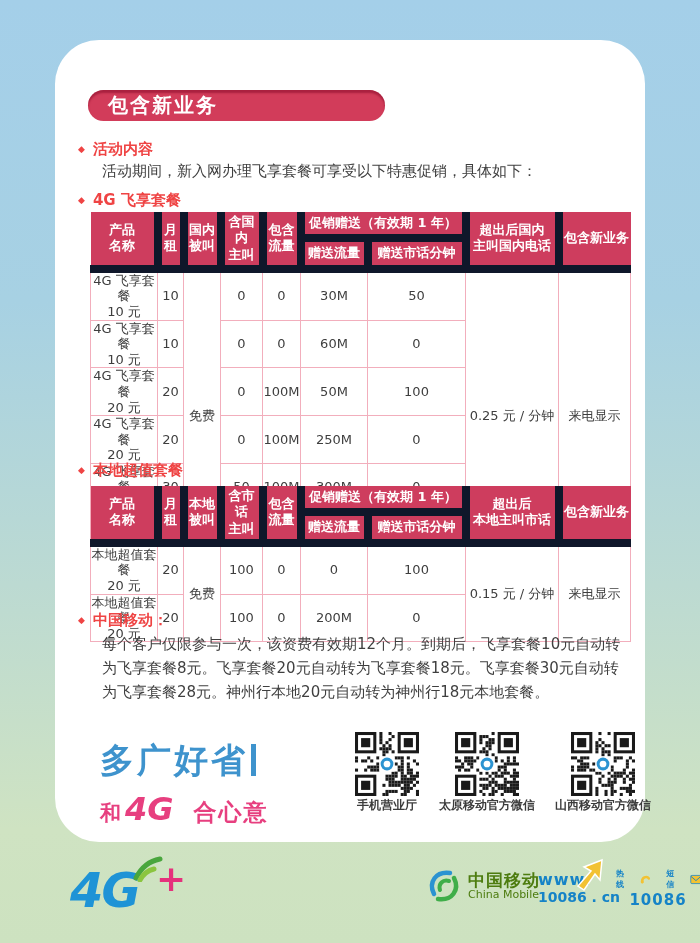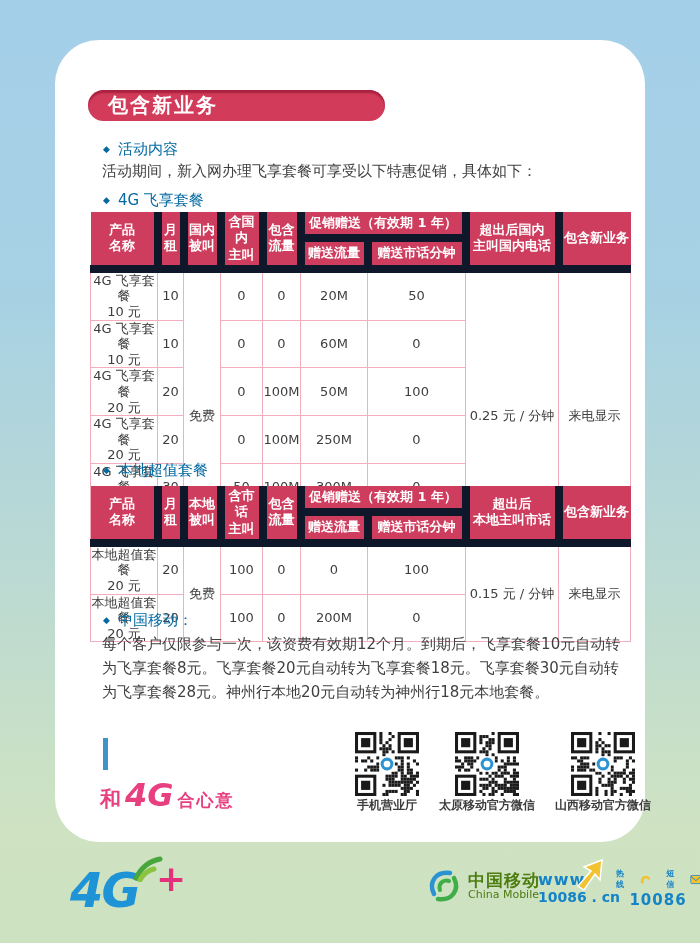--- a/index.html
+++ b/index.html
@@ -12,21 +12,21 @@
   .card { position:absolute; left:55px; top:40px; width:590px; height:802px;
           background:#fff; border-radius:44px; }
 
   
   .banner { position:absolute; left:33px; top:50px; width:297px; height:31px;
             background:#d23c5a; border-radius:16px; color:#fff; font-size:20px; font-weight:bold;
             line-height:31px; padding-left:20px; letter-spacing:2px;
             box-shadow:inset 0 3px 2px rgba(130,5,35,.5); }
 
   
-  .sec { position:absolute; left:48px; color:#0369a1; font-weight:normal; font-size:15px; white-space:nowrap; }
+  .sec { position:absolute; left:23px; color:#ef4444; font-weight:bold; font-size:15px; white-space:nowrap; }
   .sec .bullet { font-size:9px; vertical-align:2px; margin-right:8px; display:inline-block; }
   .body-text { position:absolute; left:47px; color:#3f3f3f; font-size:15px; line-height:24px; }
 
   
   table.plan { position:absolute; left:35px; border-collapse:collapse; table-layout:fixed; width:540px;padding-left:38px; }
   table.plan th { background:#ce3d5e; color:#fff; font-size:13px; font-weight:bold;
                   border:8px solid #0f172a; text-align:center; white-space:pre-line;
                   line-height:1.25; padding:2px 0; height:21px; }
   table.plan thead tr:first-child th { border-top:0; }
   table.plan th:first-child { border-left:0; }
@@ -37,21 +37,21 @@
   table.plan.t2 tbody tr { height:30px; }
   td.prod { font-size:11.5px; }
 
   
   .slogan { position:absolute; left:45px; top:698px; }
   .slogan-line1 { color:#3e93cd; font-size:34px; font-weight:bold; letter-spacing:3px; }
   .slogan-bar { display:inline-block; width:5px; height:32px; background:#3e93cd; margin-left:3px; vertical-align:-4px; }
   .slogan-line2 { margin-top:6px; color:#e73f7f; font-weight:bold; }
   .slogan-he { font-size:21px; }
   .slogan-4g { font-size:32px; font-style:italic; margin:0 4px; }
-  .slogan-rest { font-size:17px; letter-spacing:2px; }
+  .slogan-rest { font-size:23px; letter-spacing:2px;margin-left:16px; }
 
   
   .qr-row { position:absolute; left:300px; top:692px; display:flex; gap:20px; }
   .qr-box { display:flex; flex-direction:column; align-items:center; }
   .qr-box svg { width:64px; height:64px; }
   .qr-label { margin-top:1px; font-size:12px; font-weight:bold; color:#3c3c3c; white-space:nowrap; }
 
   
   .logo4g { position:absolute; left:70px; top:856px; width:120px; height:76px; }
   .l4g-text { position:absolute; left:0; top:6px; font-size:48px; font-weight:bold; font-style:italic;
@@ -127,21 +127,21 @@
       </tr>
     </thead>
     <tbody>
       <tr>
         <td class="prod">4G 飞享套餐
 10 元</td>
         <td>10</td>
         <td rowspan="6">免费</td>
         <td>0</td>
         <td>0</td>
-        <td>20M</td>
+        <td>30M</td>
         <td>50</td>
         <td rowspan="6">0.25 元 / 分钟</td>
         <td rowspan="6">来电显示</td>
       </tr>
       <tr>
         <td class="prod">4G 飞享套餐
 10 元</td>
         <td>10</td>
         <td>0</td>
         <td>0</td>
@@ -250,21 +250,21 @@
     </tbody>
   </table>
 
   <div class="sec" style="top:571px;">
     <span class="bullet">◆</span><span>中国移动：</span>
   </div>
   <div class="body-text" style="top:592px; width:526px;">每个客户仅限参与一次，该资费有效期12个月。到期后，飞享套餐10元自动转为飞享套餐8元。飞享套餐20元自动转为飞享套餐18元。飞享套餐30元自动转为飞享套餐28元。神州行本地20元自动转为神州行18元本地套餐。</div>
 
   <div class="slogan">
     <div>
-      <span class="slogan-bar"></span>
+      <span class="slogan-line1">多广好省</span><span class="slogan-bar"></span>
     </div>
     <div class="slogan-line2">
       <span class="slogan-he">和</span><span class="slogan-4g">4G</span><span class="slogan-rest">合心意</span>
     </div>
   </div>
 
   <div class="qr-row">
     <div class="qr-box">
       <svg class="qr-canvas" viewBox="0 0 63 63">
           <rect x="24" y="0" width="3" height="3" fill="#1a1a1a"></rect>

